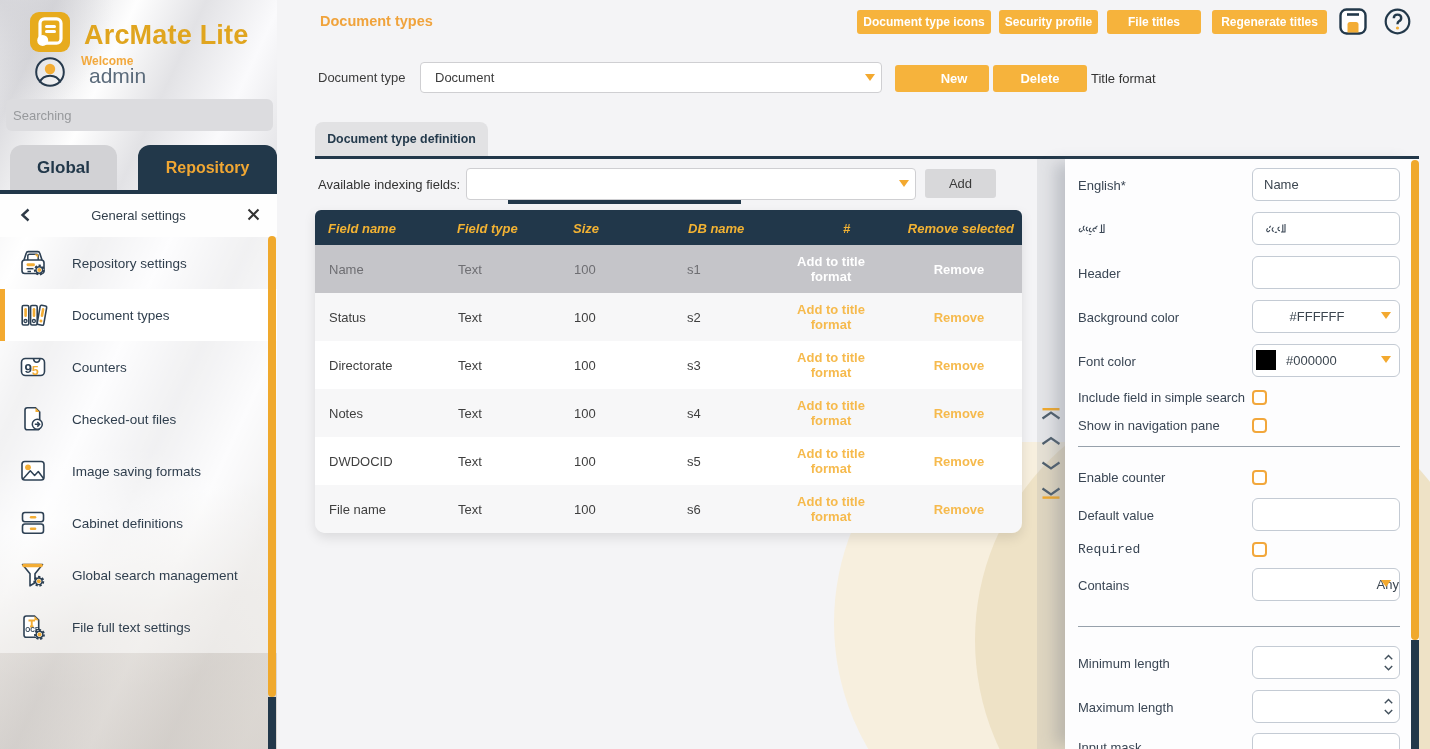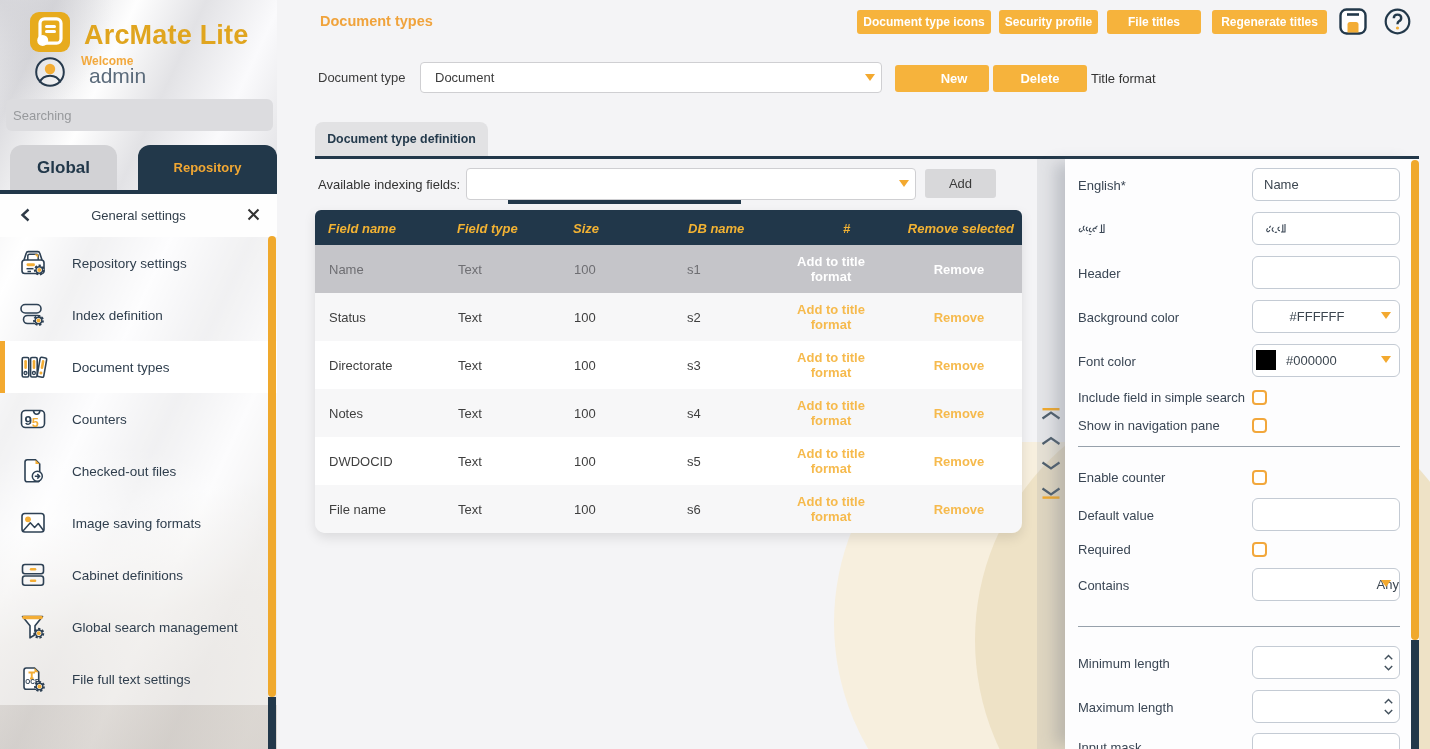--- a/index.html
+++ b/index.html
@@ -74,21 +74,21 @@
     <circle cx="15" cy="12" r="5.2" fill="#f3ad35"></circle>
     <path d="M4.5 25.5 A 11.5 11.5 0 0 1 25.5 25.5" fill="none" stroke="#273a4d" stroke-width="2"></path>
   </svg>
   <div class="abs" style="left:81px;top:54px;font-size:12px;font-weight:bold;color:#f2a93e;">Welcome</div>
   <div class="abs" style="left:89px;top:64px;font-size:21px;color:#5b6b7b;">admin</div>
 
   <div class="abs" style="left:6px;top:99px;width:267px;height:32px;border-radius:6px;background:#dcdcdf;"></div>
   <div class="abs" style="left:13px;top:108px;font-size:13px;color:#97999c;">Searching</div>
 
   <div class="abs" style="left:10px;top:145px;width:107px;height:45px;background:#d2d2d5;border-radius:12px 12px 0 0;text-align:center;line-height:45px;font-size:17px;font-weight:bold;color:#22384a;">Global</div>
-  <div class="abs" style="left:138px;top:145px;width:139px;height:45px;background:#22384a;border-radius:12px 12px 0 0;text-align:center;line-height:45px;font-size:13px;font-weight:bold;color:#f1a733;">Repository</div>
+  <div class="abs" style="left:138px;top:145px;width:139px;height:45px;background:#22384a;border-radius:12px 12px 0 0;text-align:center;line-height:45px;font-size:16px;font-weight:bold;color:#f1a733;">Repository</div>
   <div class="abs" style="left:0;top:190px;width:277px;height:3.5px;background:#22384a;"></div>
 
   <div class="abs" style="left:0;top:193.5px;width:277px;height:43.5px;background:#fefefe;"></div>
   <svg class="abs" style="left:19px;top:208px;" width="13" height="14" viewBox="0 0 13 14">
       <path d="M9.5 1.5 L3.5 7 L9.5 12.5" fill="none" stroke="#2e3a46" stroke-width="2.4"></path>
     </svg>
   <div class="abs" style="left:0;top:208px;width:277px;text-align:center;font-size:13px;color:#323f4b;">General settings</div>
   <svg class="abs" style="left:247px;top:208px;" width="13" height="13" viewBox="0 0 13 13">
       <path d="M1.5 1.5 L11.5 11.5 M11.5 1.5 L1.5 11.5" stroke="#333" stroke-width="2"></path>
     </svg>
@@ -108,28 +108,20 @@
           <path d="M6 12 L8.3 5 Q8.7 3.6 10.1 3.6 L19.9 3.6 Q21.3 3.6 21.7 5 L24 12" fill="none" stroke="#2e4154" stroke-width="1.6"></path>
 <path d="M9.8 12 L9.8 8 Q9.8 6.3 11.5 6.3 L18.5 6.3 Q20.2 6.3 20.2 8 L20.2 12" fill="#fff" stroke="#2e4154" stroke-width="1.5"></path>
 <path d="M16.5 6.3 L20.2 6.3 L20.2 10 Z" fill="#f3ad35"></path>
 <rect x="4" y="12" width="22" height="13.5" rx="2.8" fill="#fff" stroke="#2e4154" stroke-width="1.6"></rect>
 <rect x="8.5" y="15.3" width="8.5" height="2.9" rx="1.45" fill="#f3ad35"></rect>
 <line x1="8.5" y1="20.7" x2="15.5" y2="20.7" stroke="#2e4154" stroke-width="1.5"></line>
 <line x1="9.5" y1="23.5" x2="13" y2="23.5" stroke="#2e4154" stroke-width="1.5"></line>
 <use href="#gear" transform="translate(21.3,22)"></use>
         </svg>
         <span class="lbl">Repository settings</span>
-      </div>
-    <div class="mrow">
-        <svg class="ic" viewBox="0 0 30 30">
-          <rect x="3" y="4.5" width="20" height="8.5" rx="4.2" fill="none" stroke="#2e4154" stroke-width="1.6"></rect>
-<rect x="5.5" y="15.5" width="18" height="8" rx="4" fill="none" stroke="#2e4154" stroke-width="1.6"></rect>
-<use href="#gear" transform="translate(20.5,20.5)"></use>
-        </svg>
-        <span class="lbl">Index definition</span>
       </div>
     <div class="mrow sel">
         <svg class="ic" viewBox="0 0 30 30">
           <rect x="4.2" y="5.5" width="6.6" height="19.5" rx="1.4" fill="#fff" stroke="#2e4154" stroke-width="1.6"></rect>
 <rect x="6.3" y="8" width="2.6" height="9" rx="1.3" fill="#f3ad35"></rect>
 <circle cx="7.5" cy="21" r="1.5" fill="none" stroke="#2e4154" stroke-width="1.3"></circle>
 <rect x="12.6" y="5.5" width="6.6" height="19.5" rx="1.4" fill="#fff" stroke="#2e4154" stroke-width="1.6"></rect>
 <rect x="14.7" y="8" width="2.6" height="9" rx="1.3" fill="#f3ad35"></rect>
 <circle cx="15.9" cy="21" r="1.5" fill="none" stroke="#2e4154" stroke-width="1.3"></circle>
 <g transform="rotate(10 24 15)">
@@ -326,21 +318,21 @@
     <div class="caret" style="left:316px;top:197px;"></div>
     <div class="plbl" style="top:231px;">Include field in simple search</div>
     <div class="chk" style="top:231px;"></div>
     <div class="plbl" style="top:259px;">Show in navigation pane</div>
     <div class="chk" style="top:259px;"></div>
     <div class="phr" style="top:287px;"></div>
     <div class="plbl" style="top:311px;">Enable counter</div>
     <div class="chk" style="top:311px;"></div>
     <div class="plbl" style="top:349px;">Default value</div>
     <div class="pin" style="top:339px;"></div>
-    <div class="plbl" style="top:383px;">Required</div>
+    <div class="plbl" style="top:383px;font-family:Liberation Mono, monospace;">Required</div>
     <div class="chk" style="top:383px;"></div>
     <div class="plbl" style="top:419px;">Contains</div>
     <div class="pin" style="top:409px;line-height:31px;padding-left:11px;text-align:right;">Any</div>
     <div class="caret" style="left:316px;top:421px;"></div>
     <div class="phr" style="top:467px;"></div>
     <div class="plbl" style="top:497px;">Minimum length</div>
     <div class="pin" style="top:487px;"></div>
     <svg class="abs" style="left:318px;top:493px;" width="11" height="22" viewBox="0 0 11 22">
         <path d="M1.8 7.2 L5.5 3.4 L9.2 7.2 M1.8 14 L5.5 17.8 L9.2 14" fill="none" stroke="#42505c" stroke-width="1.4"></path>
       </svg>

